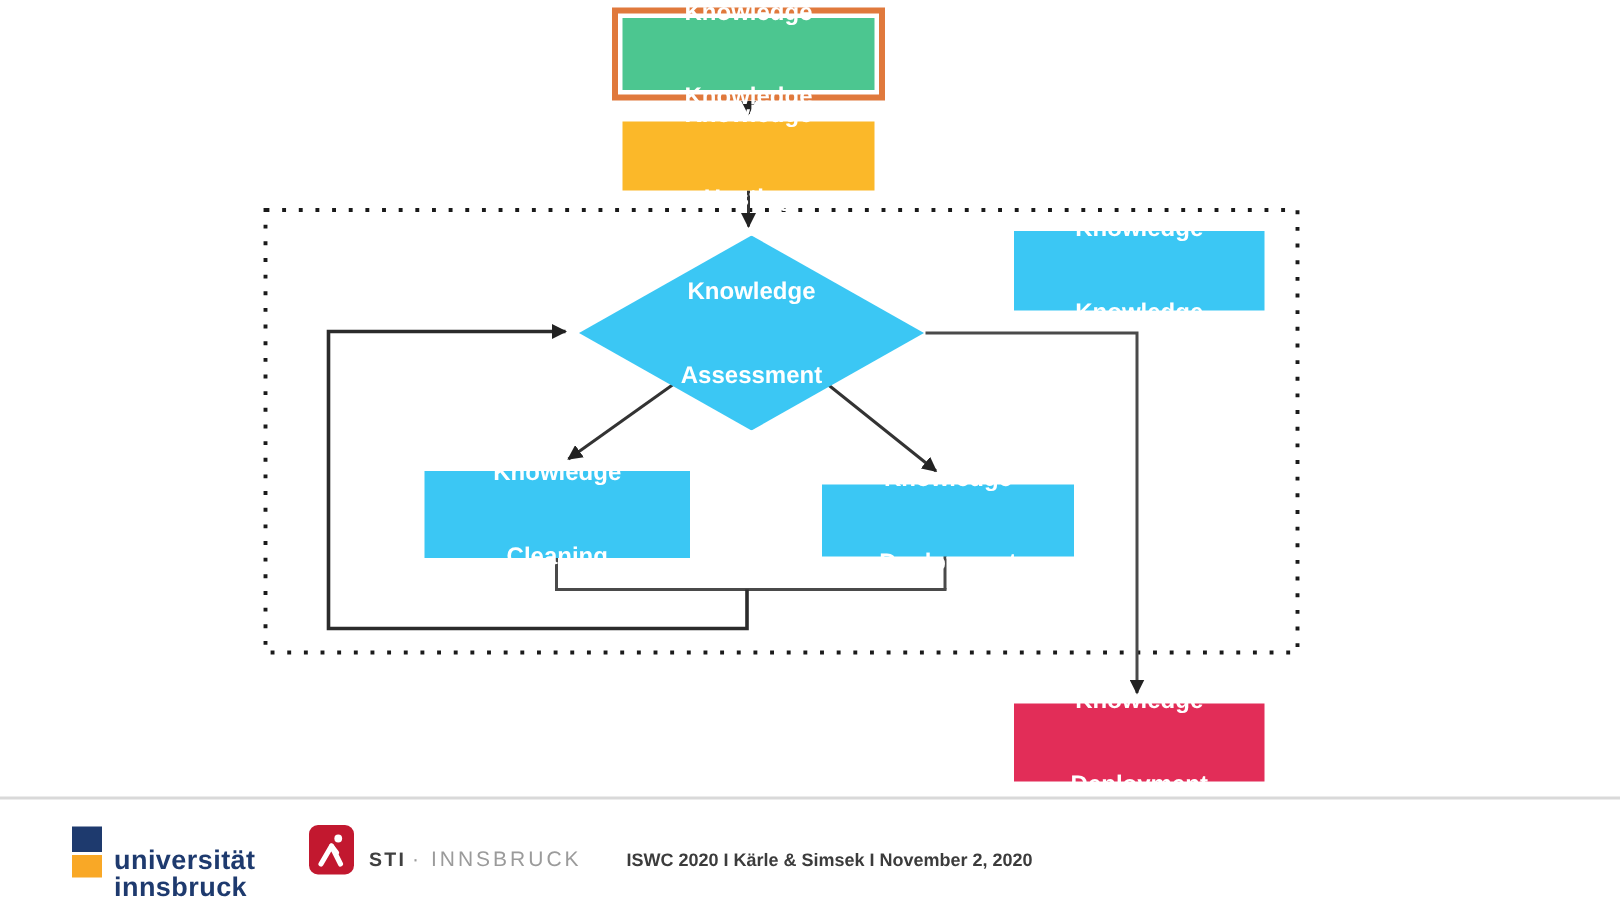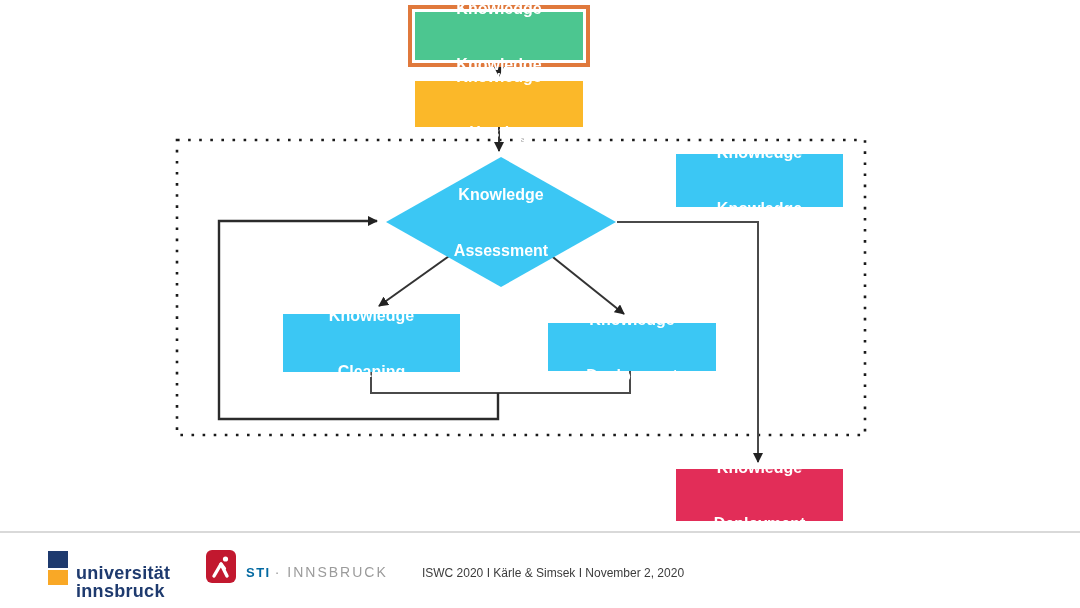--- a/index.html
+++ b/index.html
@@ -41,25 +41,25 @@
     font-size:18px;line-height:18px;letter-spacing:0.3px;
   }
   .sti-mark{
     position:absolute;left:206px;top:550px;width:30px;height:33px;border-radius:6px;
     display:flex;align-items:center;justify-content:center;
   }
   .sti-text{
     position:absolute;left:246px;top:564px;height:16px;display:flex;align-items:center;
     white-space:nowrap;
   }
-  .sti-label{color:#0369a1;font-weight:bold;font-size:13px;letter-spacing:1.5px;}
+  .sti-label{color:#404040;font-weight:bold;font-size:13px;letter-spacing:1.5px;}
   .sti-suffix{color:#9B9B9B;font-size:14px;letter-spacing:2px;margin-left:4px;}
   .credit{
     position:absolute;left:373px;top:566px;width:360px;text-align:center;
-    color:#3C3C3C;font-weight:normal;font-size:12px;
+    color:#3C3C3C;font-weight:bold;font-size:12px;
   }
   .page-number{
     position:absolute;left:1000px;top:567px;width:30px;text-align:center;
     color:#6E6E6E;font-size:11px;margin-top:43px;
   }
 </style>
 </head>
 <body>
 
 <div class="slide">

